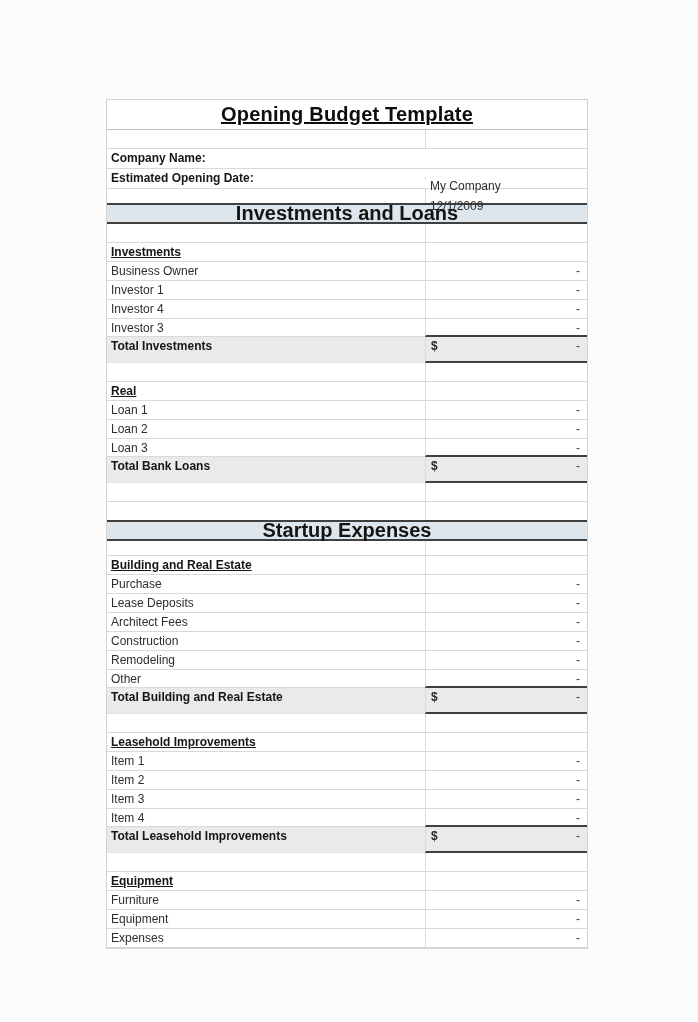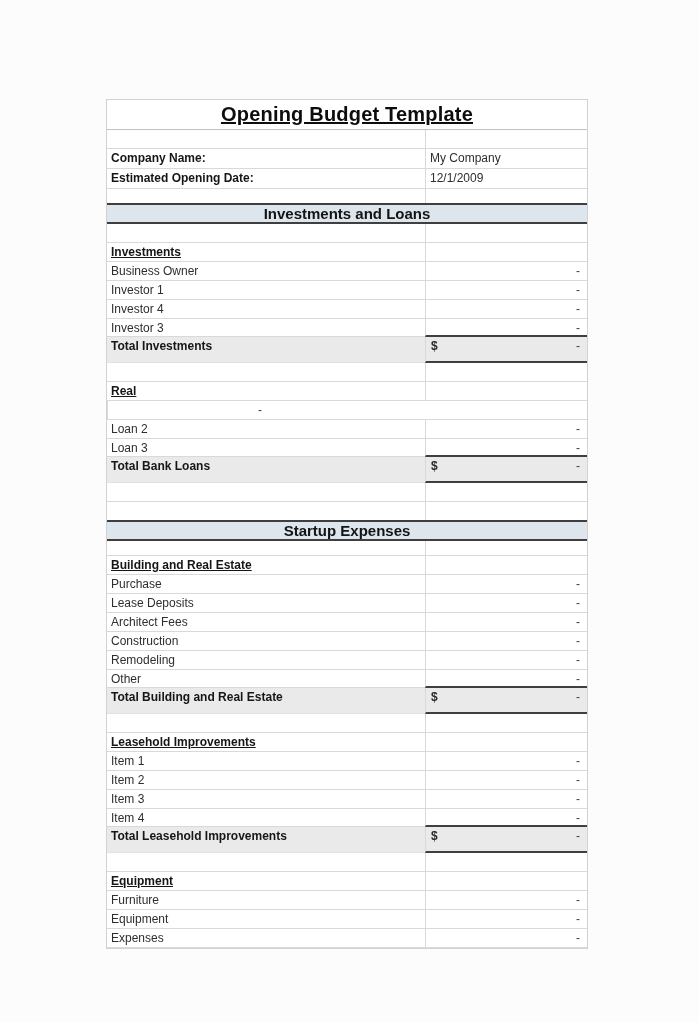--- a/index.html
+++ b/index.html
@@ -65,30 +65,30 @@
   }
   
   .row-band{
     height:17px;
     border-top:2px solid var(--dark);
     border-bottom:2px solid var(--dark);
     background:var(--band-bg);
     justify-content:center;
     align-items:center;
     font-weight:bold;
-    font-size:15px;
+    font-size:20px;
     color:#141414;
   }
   
   .row-empty{height:18px;}
   .row-empty.short{height:14px;}
   
   .row-info{height:19px;justify-content:space-between;}
   .row-info .cell-label{font-weight:bold;color:var(--bold-text);}
-  .row-info .cell-value{text-align:left;padding-left:4px;}
+  .row-info .cell-value{text-align:left;padding-left:4px;margin-top:28px;}
   
   .row-header .cell-label{
     font-weight:bold;
     color:var(--bold-text);
     text-decoration:underline;
   }
   
   .row-item .cell-value{color:#3c3c3c;}
   .row-item.pretotal{border-bottom:none;}
   .row-item.pretotal .cell-label{border-bottom:1px solid var(--grid);}
@@ -170,20 +170,21 @@
     </div>
     <div class="row row-empty">
       <div class="cell-label"></div>
       <div class="cell-value"></div>
     </div>
     <div class="row row-header">
       <div class="cell-label">Real</div>
       <div class="cell-value"></div>
     </div>
     <div class="row row-item">
+      <div class="cell-label">Loan 1</div>
       <div class="cell-value">-</div>
     </div>
     <div class="row row-item">
       <div class="cell-label">Loan 2</div>
       <div class="cell-value">-</div>
     </div>
     <div class="row row-item pretotal">
       <div class="cell-label">Loan 3</div>
       <div class="cell-value">-</div>
     </div>

